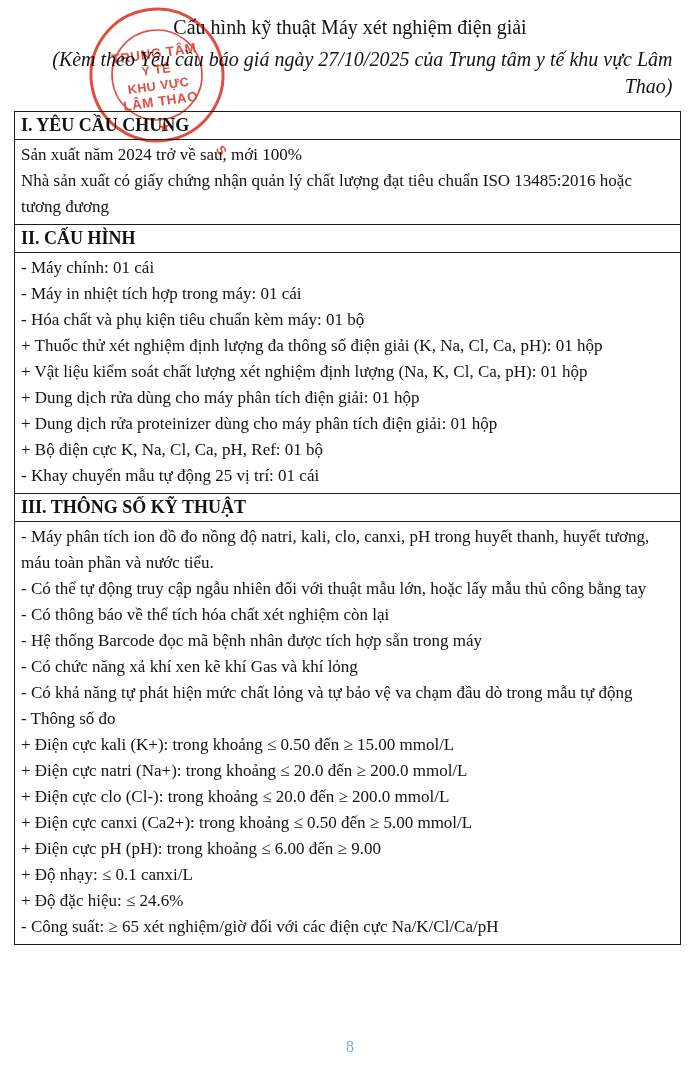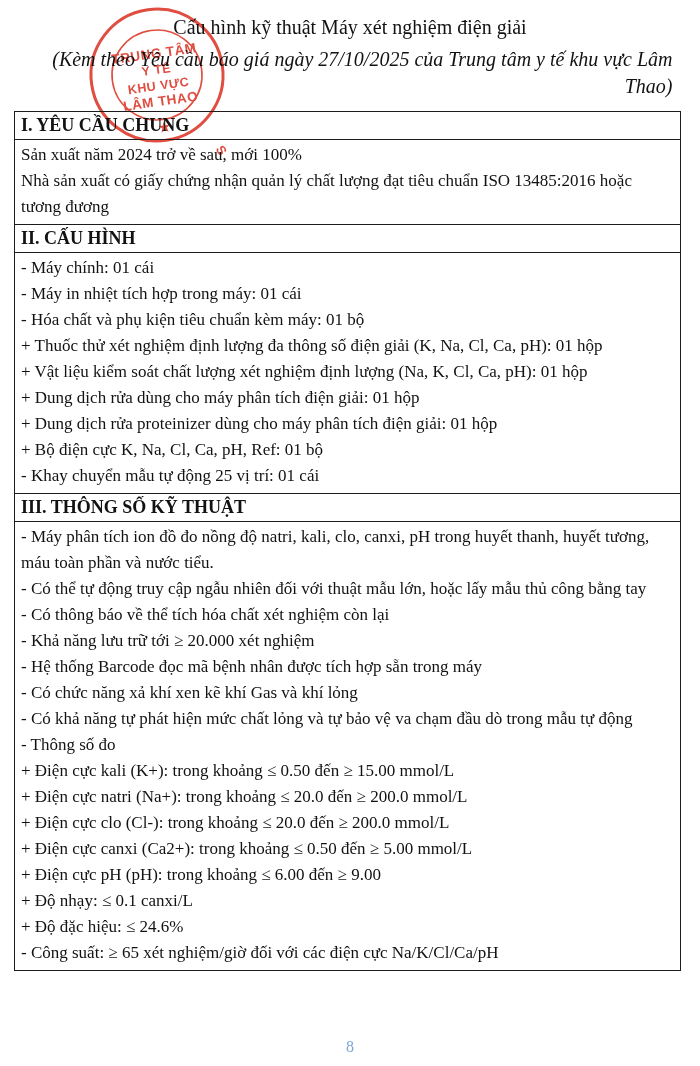--- a/index.html
+++ b/index.html
@@ -125,21 +125,20 @@
           <div class="spec-line">+ Bộ điện cực K, Na, Cl, Ca, pH, Ref: 01 bộ</div>
           <div class="spec-line">- Khay chuyển mẫu tự động 25 vị trí: 01 cái</div>
         </div>
     </section>
     <section>
       <div class="sec-head">III. THÔNG SỐ KỸ THUẬT</div>
       <div class="sec-body">
           <div class="spec-line">- Máy phân tích ion đồ đo nồng độ natri, kali, clo, canxi, pH trong huyết thanh, huyết tương, máu toàn phần và nước tiểu.</div>
           <div class="spec-line">- Có thể tự động truy cập ngẫu nhiên đối với thuật mẫu lớn, hoặc lấy mẫu thủ công bằng tay</div>
           <div class="spec-line">- Có thông báo về thể tích hóa chất xét nghiệm còn lại</div>
-          <div class="spec-line">- Khả năng lưu trữ tới ≥ 20.000 xét nghiệm</div>
           <div class="spec-line">- Hệ thống Barcode đọc mã bệnh nhân được tích hợp sẵn trong máy</div>
           <div class="spec-line">- Có chức năng xả khí xen kẽ khí Gas và khí lỏng</div>
           <div class="spec-line">- Có khả năng tự phát hiện mức chất lỏng và tự bảo vệ va chạm đầu dò trong mẫu tự động</div>
           <div class="spec-line">- Thông số đo</div>
           <div class="spec-line">+ Điện cực kali (K+): trong khoảng ≤ 0.50 đến ≥ 15.00 mmol/L</div>
           <div class="spec-line">+ Điện cực natri (Na+): trong khoảng ≤ 20.0 đến ≥ 200.0 mmol/L</div>
           <div class="spec-line">+ Điện cực clo (Cl-): trong khoảng ≤ 20.0 đến ≥ 200.0 mmol/L</div>
           <div class="spec-line">+ Điện cực canxi (Ca2+): trong khoảng ≤ 0.50 đến ≥ 5.00 mmol/L</div>
           <div class="spec-line">+ Điện cực pH (pH): trong khoảng ≤ 6.00 đến ≥ 9.00</div>
           <div class="spec-line">+ Độ nhạy: ≤ 0.1 canxi/L</div>

